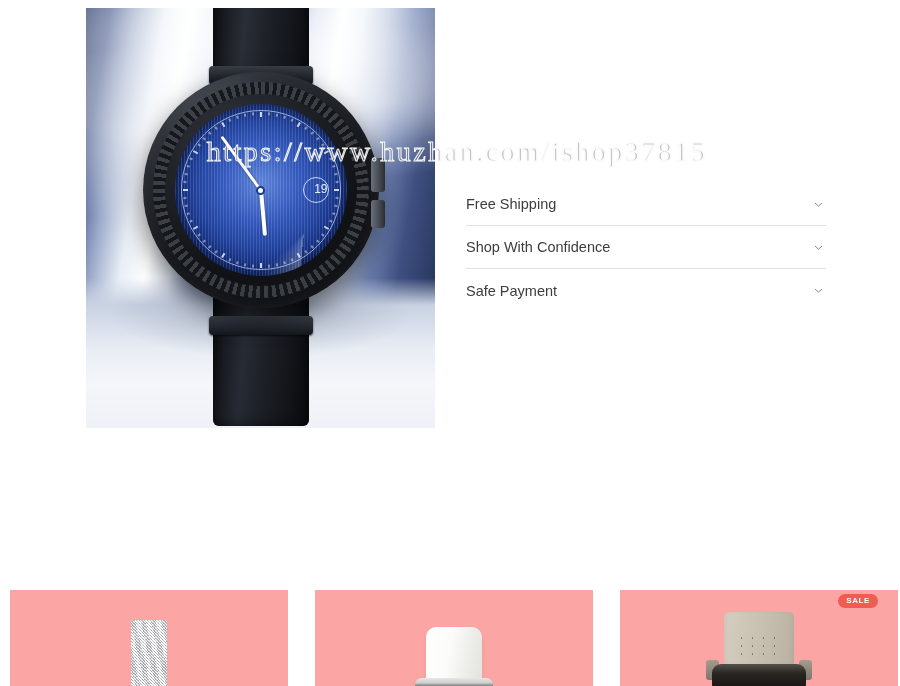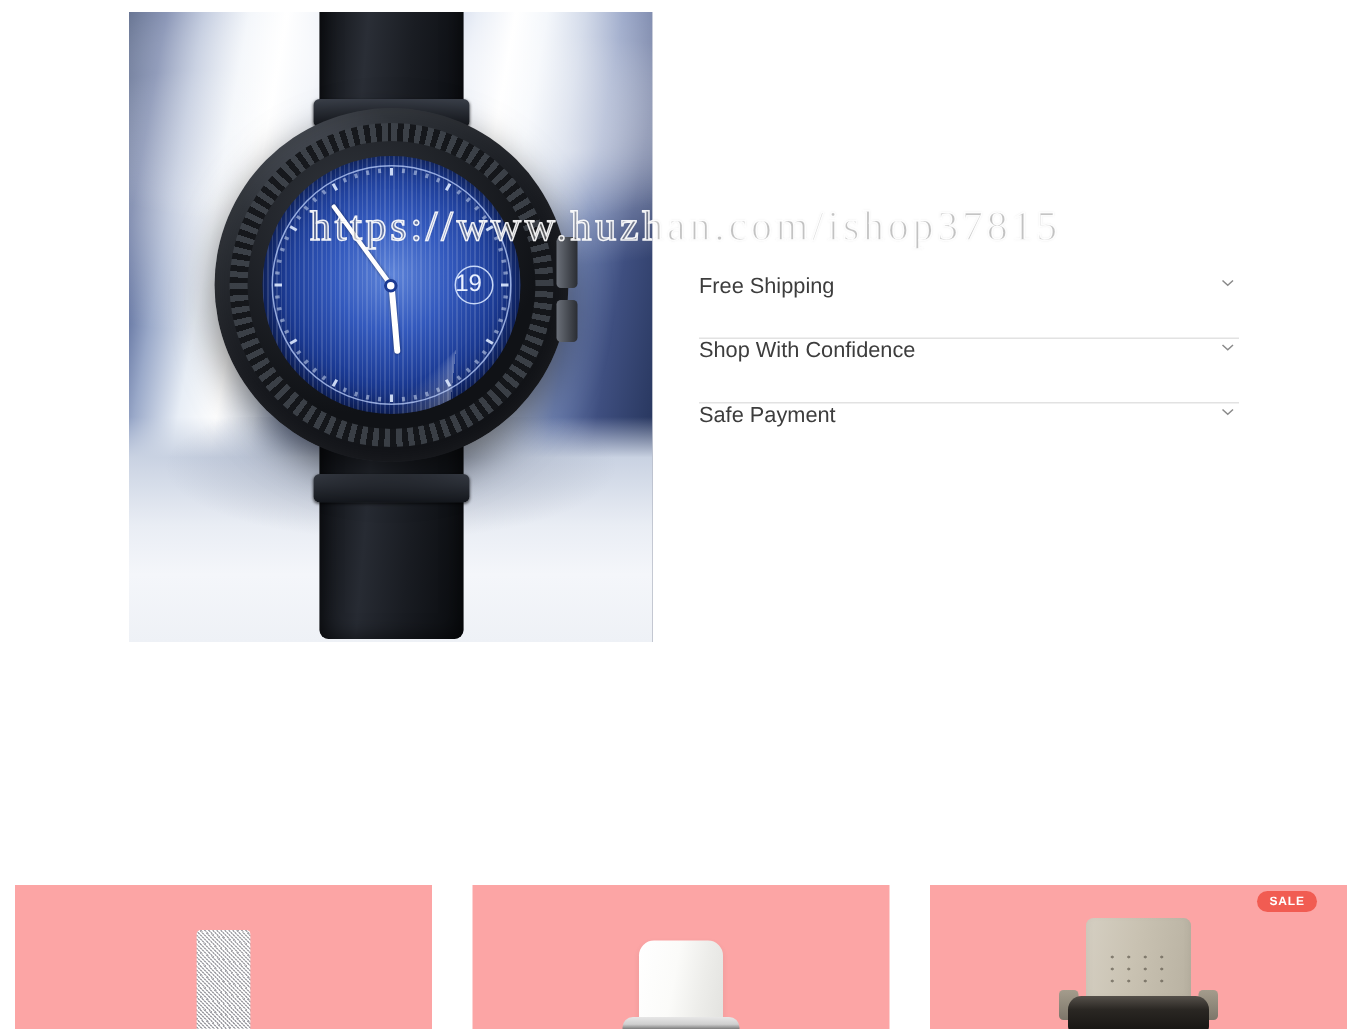--- a/index.html
+++ b/index.html
@@ -138,21 +138,21 @@
   .hand-hr  { width: 4px; height: 46px; margin-left: -2px; transform: rotate(175deg); }
   .hand-cap {
     position: absolute; left: 50%; top: 50%; width: 9px; height: 9px;
     margin: -4.5px 0 0 -4.5px; border-radius: 50%;
     background: #ffffff; border: 2px solid #1b3a93;
   }
   .date-comp {
     position: absolute; right: 18px; top: 50%; transform: translateY(-50%);
     width: 26px; height: 26px; border-radius: 50%;
     border: 1.5px solid rgba(215,230,255,.9);
-    color: #eaf1ff; font-size: 16px; line-height: 23px; text-align: left;
+    color: #eaf1ff; font-size: 12px; line-height: 23px; text-align: right;
     font-family: "Liberation Sans", sans-serif;
   }
 
   
   .watermark {
     position: absolute; left: 0; top: 136px; width: 900px;
     text-align: center;
     font-family: "Liberation Serif", serif;
     font-size: 28px; letter-spacing: 2.5px;
     color: transparent;
@@ -162,21 +162,21 @@
     pointer-events: none;
     padding-left: 14px;
   }
 
   
   .accordion { position: absolute; left: 466px; top: 183px; width: 360px; }
   .acc-item {
     position: relative;
     height: 43px;
     border-bottom: 1px solid #e2e2e2;
-    display: flex; justify-content: space-between;
+    display: flex; align-items: center; justify-content: space-between;
     cursor: pointer;
   }
   .acc-item:last-child { border-bottom: none; }
   .acc-title {
     font-size: 14.5px; color: #3d3d3d; font-weight: 400;
   }
   .chev { width: 11px; height: 11px; position: relative; margin-right: 2px; }
   .chev svg { display: block; }
 
   

